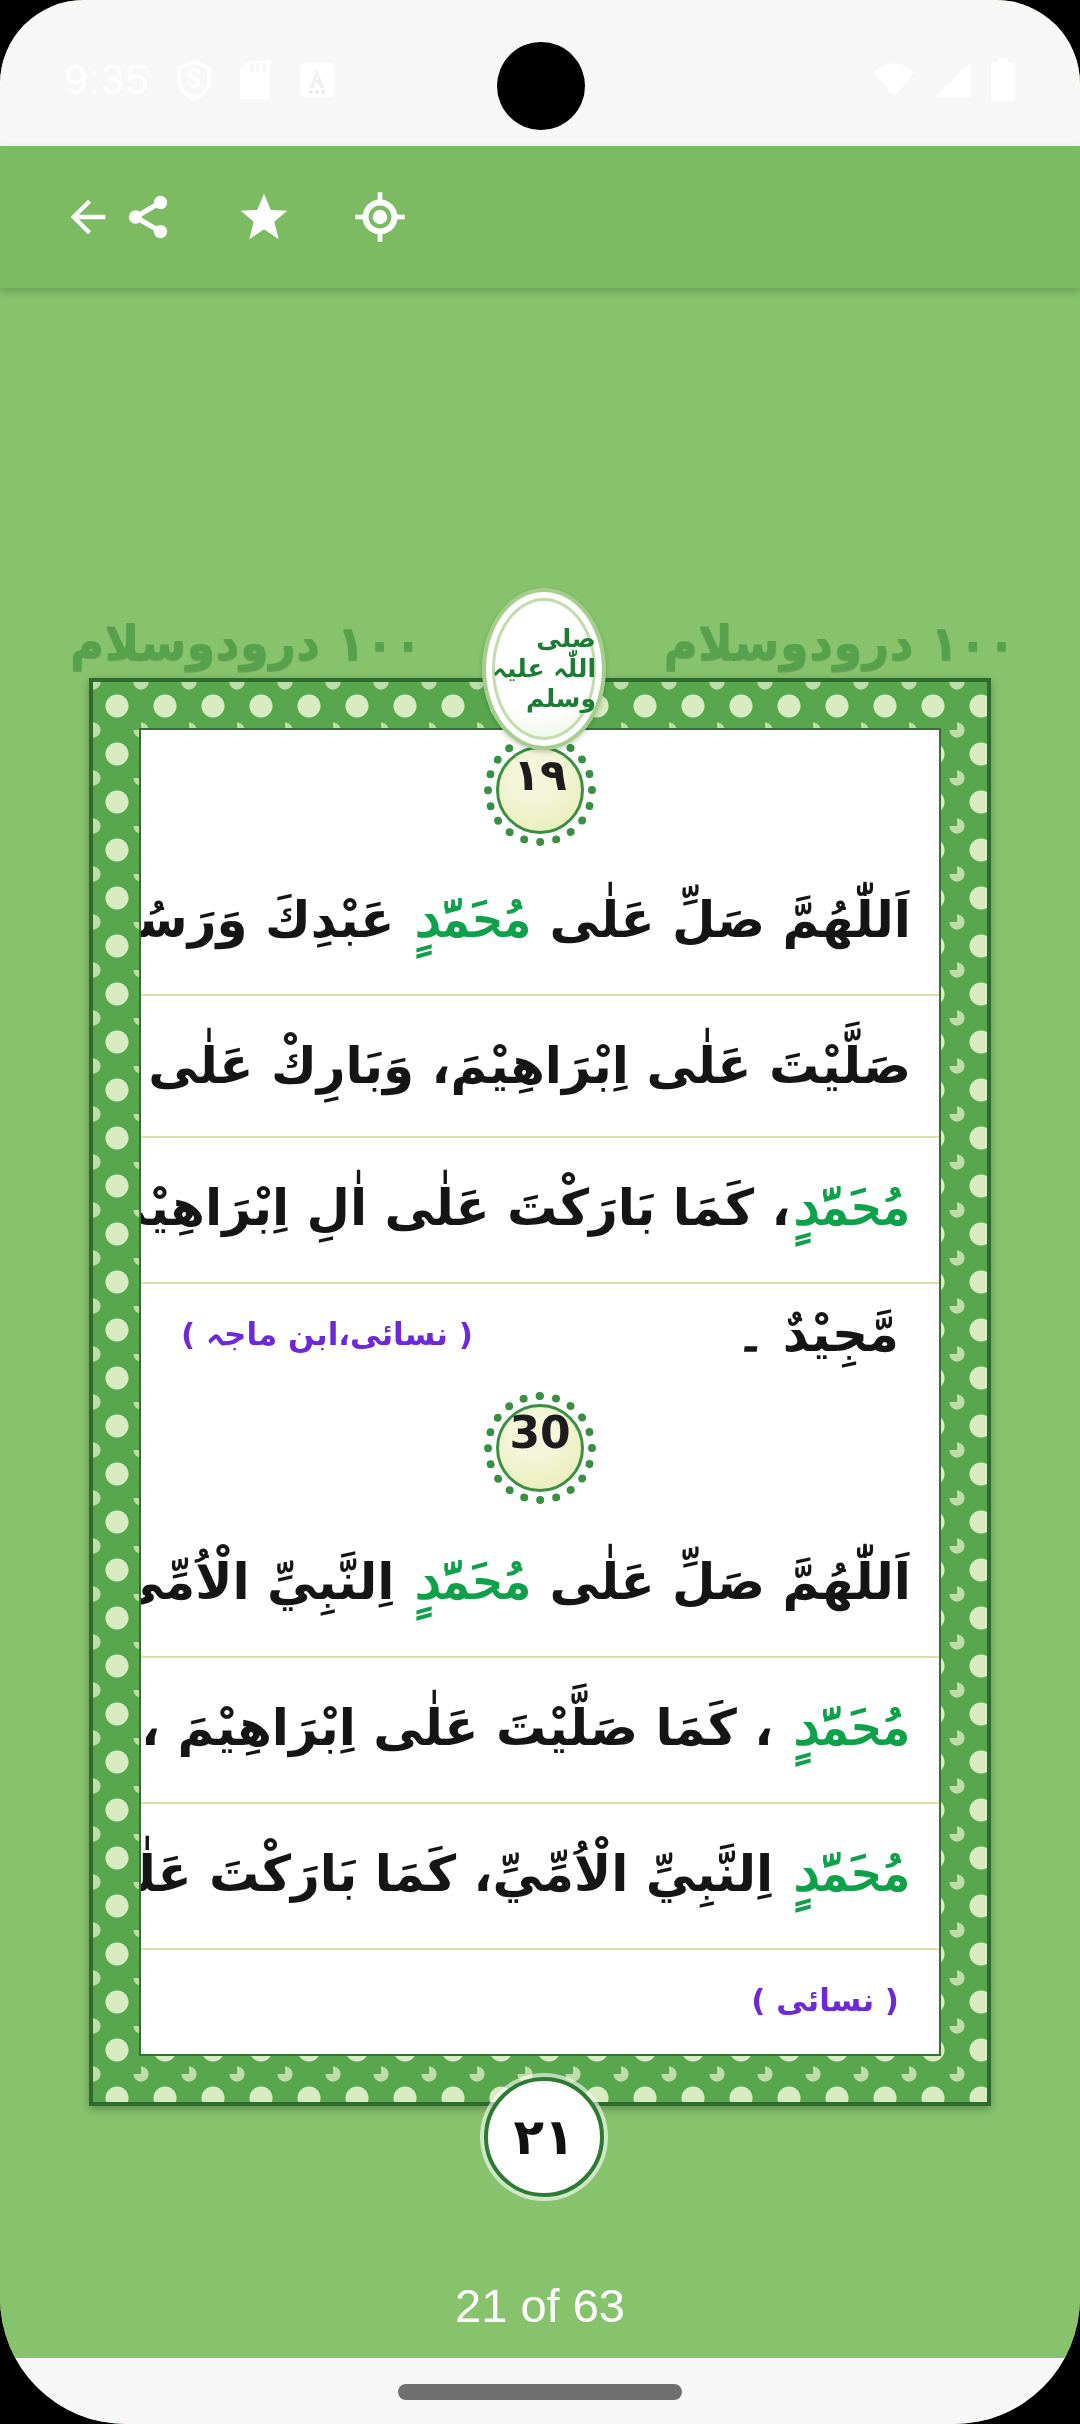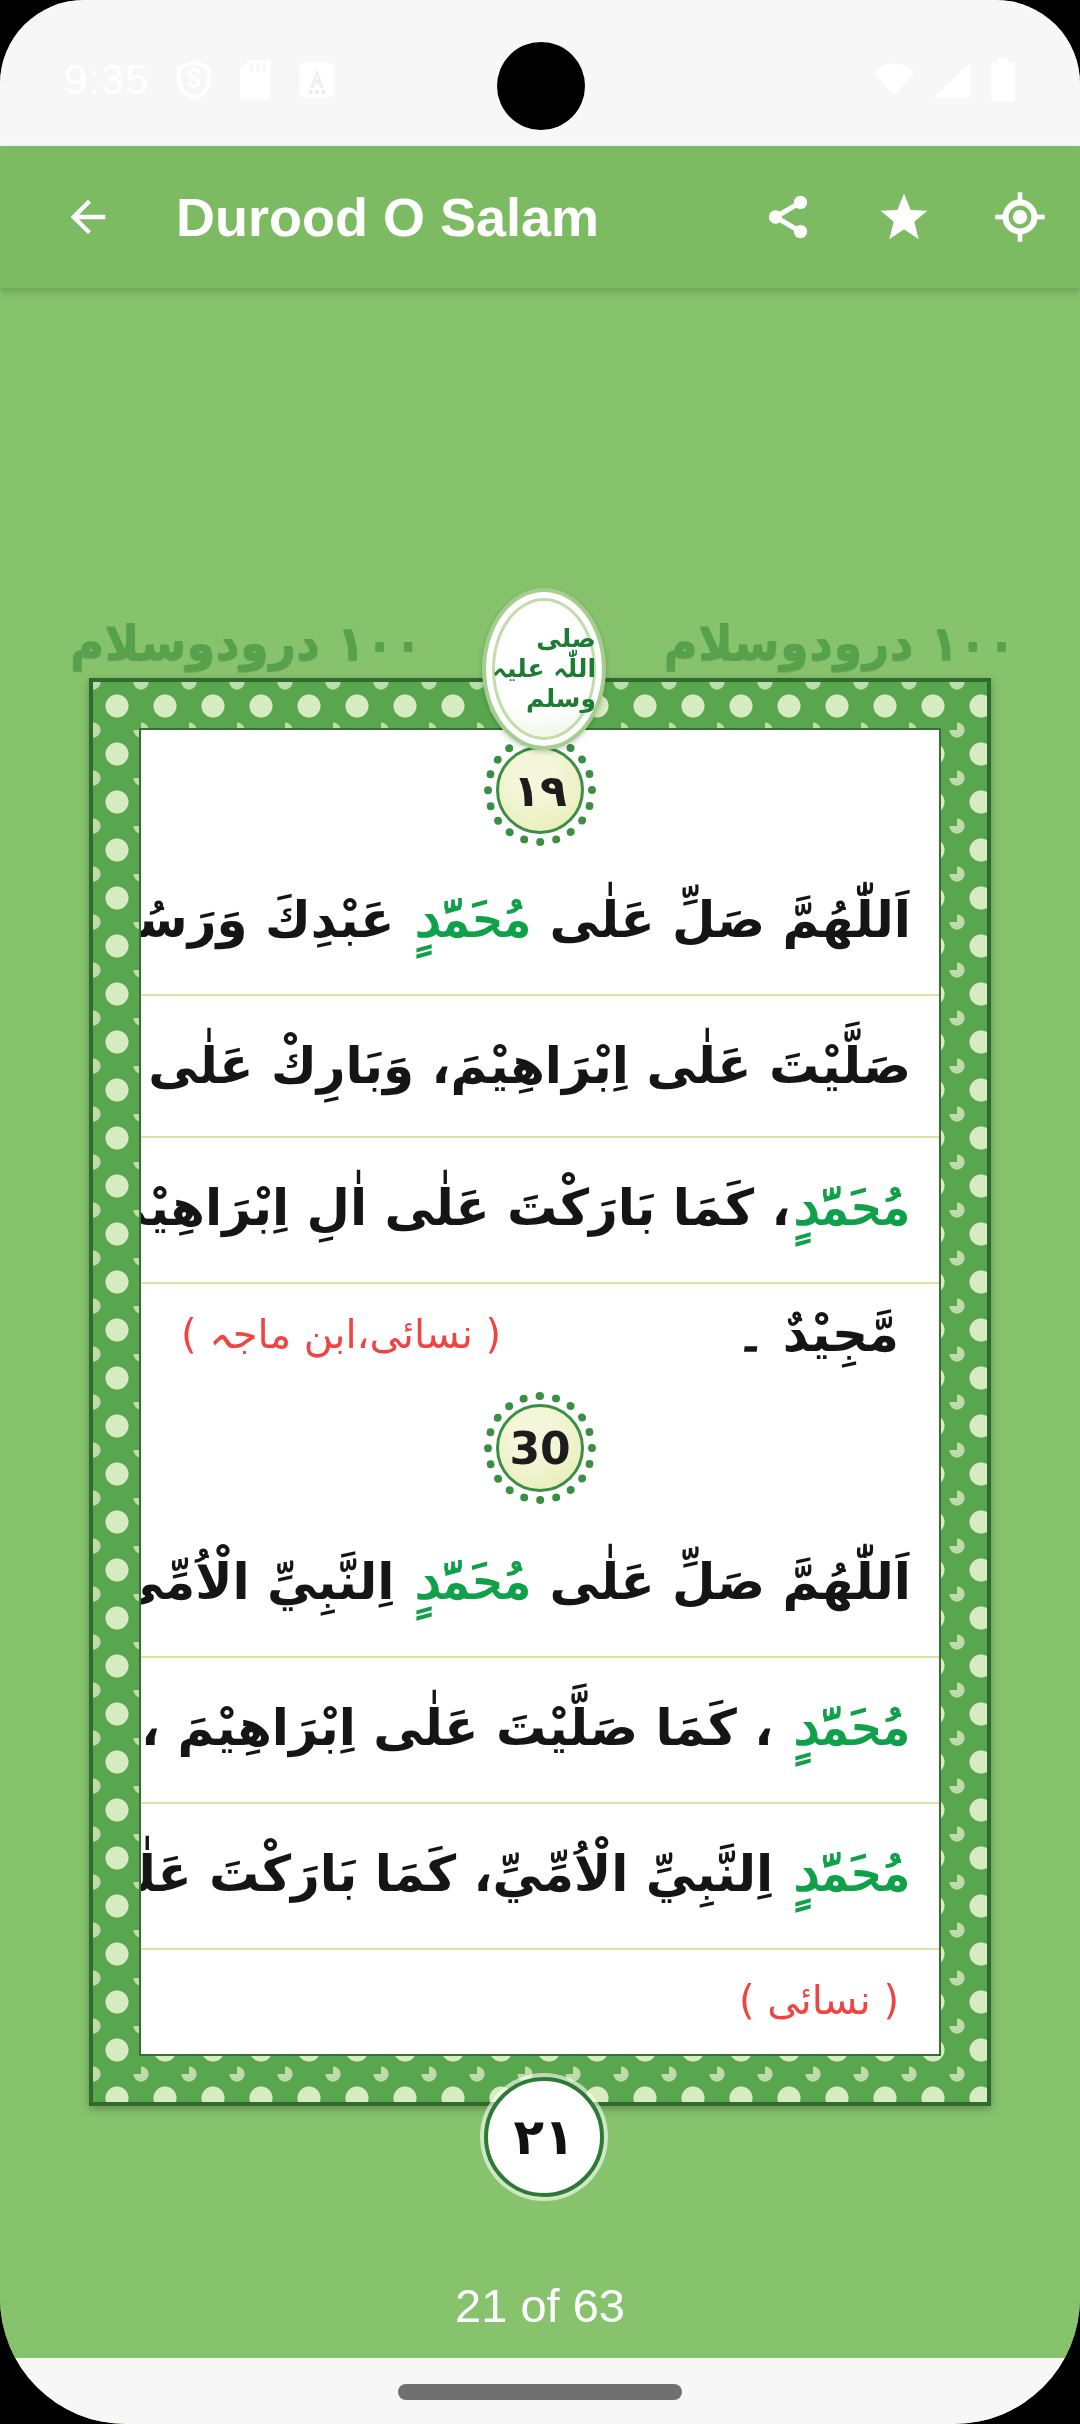--- a/index.html
+++ b/index.html
@@ -52,33 +52,33 @@
               box-shadow:0 3px 8px rgba(0,0,0,0.28);}
   .page-inner{position:absolute;inset:46px;background:#fff;border:2px solid #356f35;
               display:flex;flex-direction:column;overflow:hidden;}
 
   .row-badge{flex:0 0 120px;display:flex;align-items:center;justify-content:center;}
   .row-badge.second{flex-basis:128px;}
   .badge{width:112px;height:112px;border-radius:50%;border:8px dotted #3a8f42;background:#fff;
          display:flex;align-items:center;justify-content:center;box-sizing:border-box;}
   .badge-core{width:82px;height:82px;border-radius:50%;border:3px solid #3a8f42;
               background:radial-gradient(circle at 42% 32%, #f4f6da 30%, #e5ebb0 100%);
-              display:flex;align-items:center;justify-content:center;}
+              display:flex;align-items:flex-start;justify-content:center;}
   .badge-core span{font-family:"DejaVu Sans",sans-serif;font-size:44px;font-weight:700;color:#1c1c1c;}
 
   .t-line{flex:0 0 140px;direction:rtl;text-align:justify;text-align-last:justify;
           padding:0 28px;box-sizing:border-box;overflow:visible;
           font-family:"DejaVu Sans",sans-serif;font-size:50px;font-weight:700;color:#151515;
           line-height:140px;white-space:nowrap;}
   .t-line.sep{border-bottom:2px solid #dce2a6;}
   .hl{color:#0fa04a;font-family:Liberation Mono, monospace;}
   .t-last{flex:0 0 100px;display:flex;direction:rtl;justify-content:space-between;align-items:center;
           padding:0 40px;box-sizing:border-box;
           font-family:"DejaVu Sans",sans-serif;font-size:50px;font-weight:700;color:#151515;}
-  .t-last .ref{font-size:40px;font-weight:400;color:#ef4444;}
+  .t-last .ref{font-size:31px;font-weight:700;color:#6d28d9;}
 
   .page-num-circle{position:absolute;left:484px;top:1789px;width:112px;height:112px;border-radius:50%;
                    background:#fff;border:4px solid #2e7a34;box-shadow:0 0 0 4px rgba(255,255,255,.6);
                    display:flex;align-items:center;justify-content:center;z-index:4;}
   .page-num-circle span{font-family:"DejaVu Sans",sans-serif;font-size:50px;font-weight:700;color:#111;}
 
   
   .pager{position:absolute;left:0;top:1990px;width:100%;text-align:center;
          color:#fff;font-size:47px;}
   .navbar{position:absolute;left:0;bottom:0;width:100%;height:66px;background:#f7f7f7;}
@@ -125,21 +125,20 @@
       </div>
       <div class="punch"></div>
     </div>
 
     <div class="appbar">
       <div class="icon-btn">
         <svg width="52" height="52" viewBox="0 0 24 24">
           <path d="M20 11 H7.8 L13.4 5.4 L12 4 L4 12 L12 20 L13.4 18.6 L7.8 13 H20 Z" fill="#fff"></path>
         </svg>
       </div>
-      <div class="appbar-title">Durood O Salam</div>
       <div class="appbar-actions">
         <div class="icon-btn">
           <svg width="50" height="50" viewBox="0 0 24 24">
             <circle cx="18" cy="5" r="3.2" fill="#fff"></circle>
             <circle cx="6" cy="12" r="3.2" fill="#fff"></circle>
             <circle cx="18" cy="19" r="3.2" fill="#fff"></circle>
             <path d="M6 12 L18 5 M6 12 L18 19" stroke="#fff" stroke-width="2.4"></path>
           </svg>
         </div>
         <div class="icon-btn">

